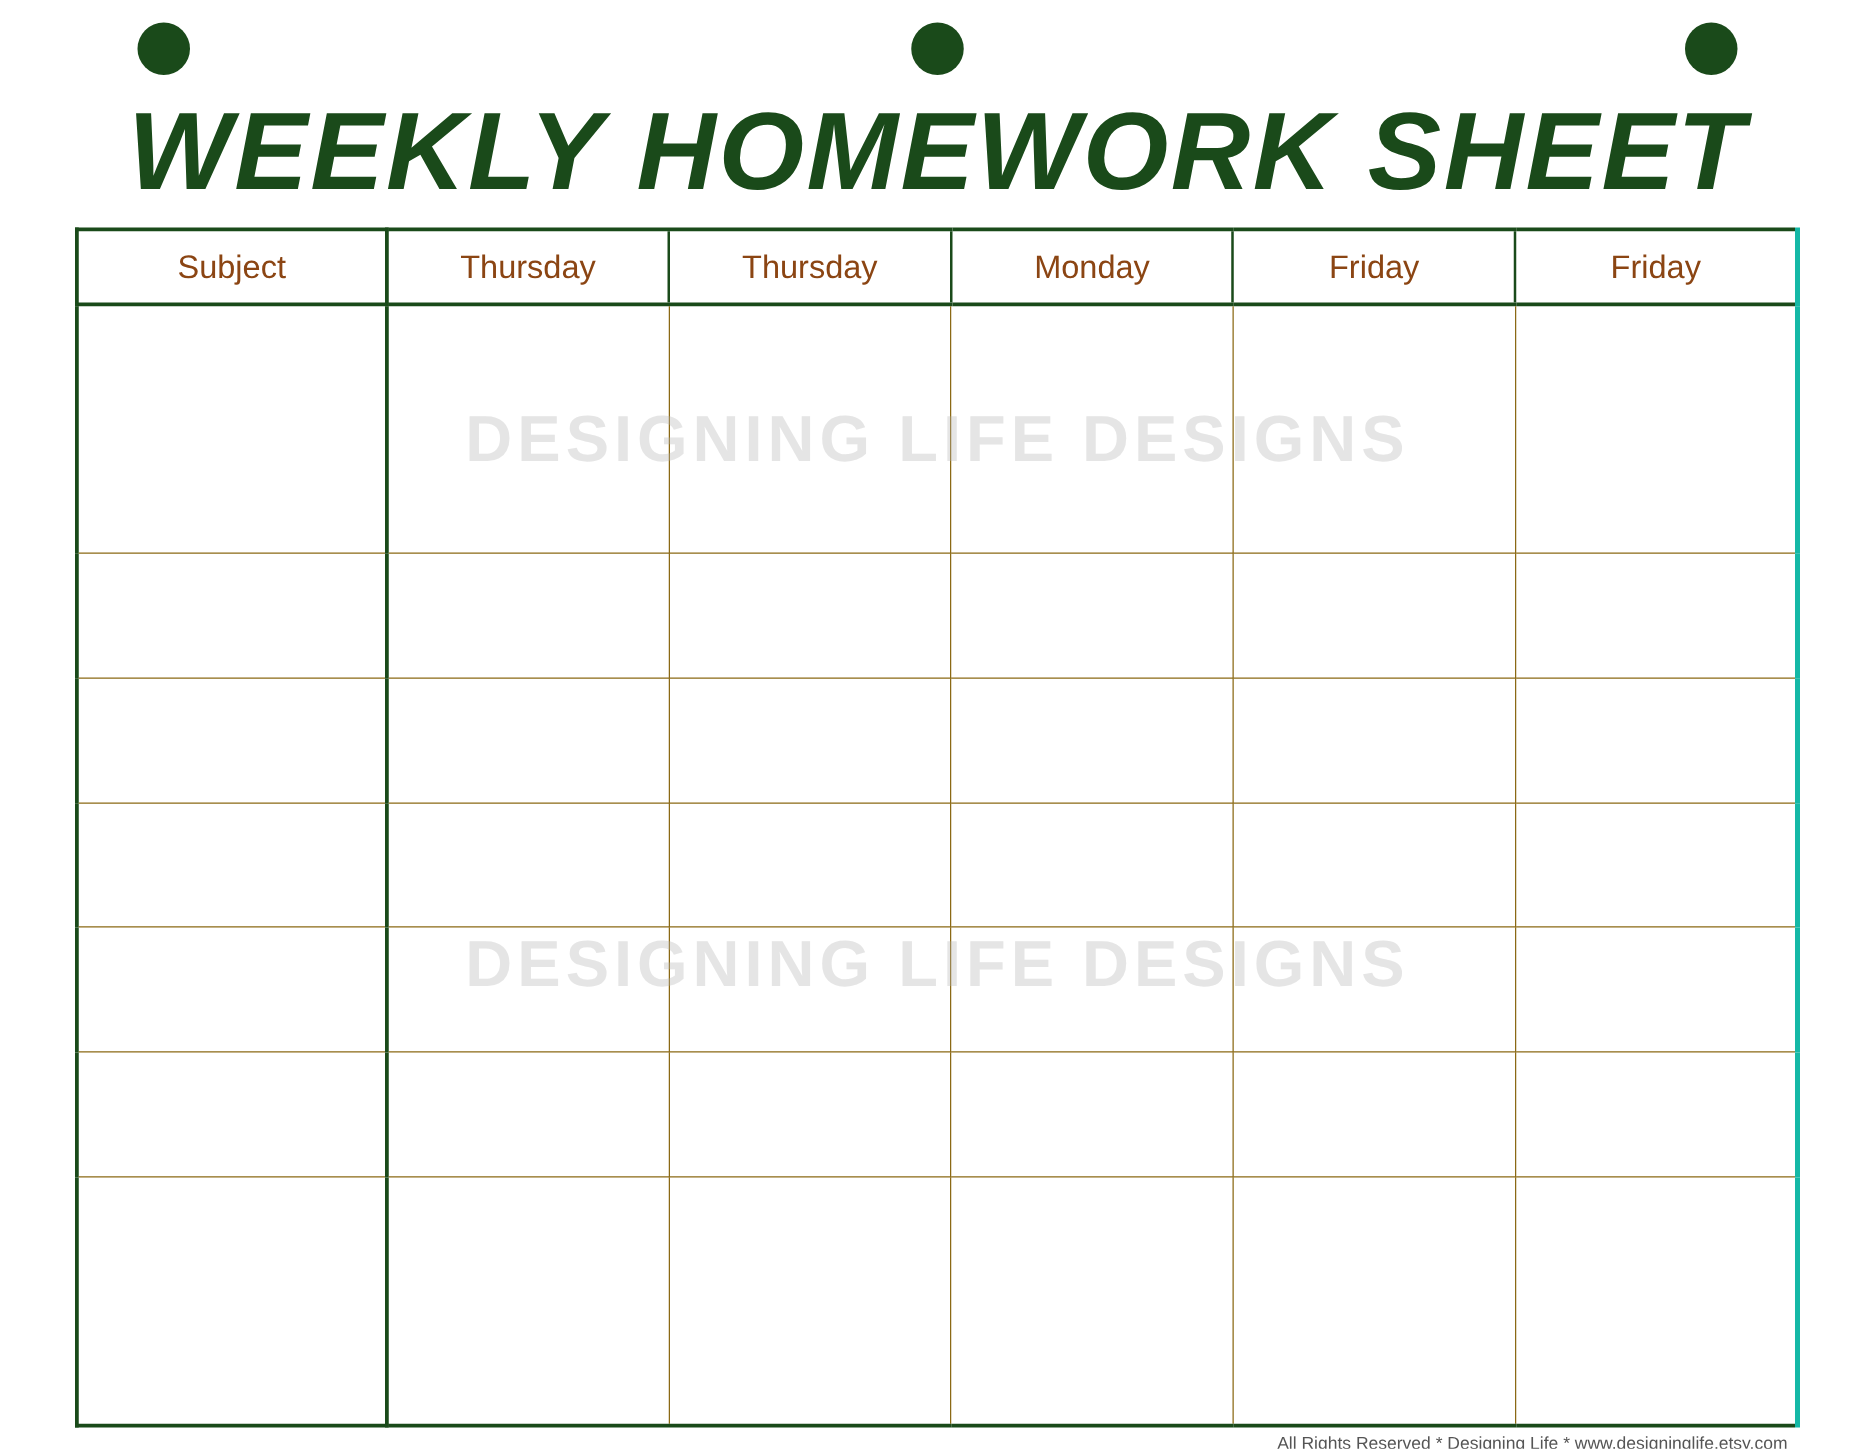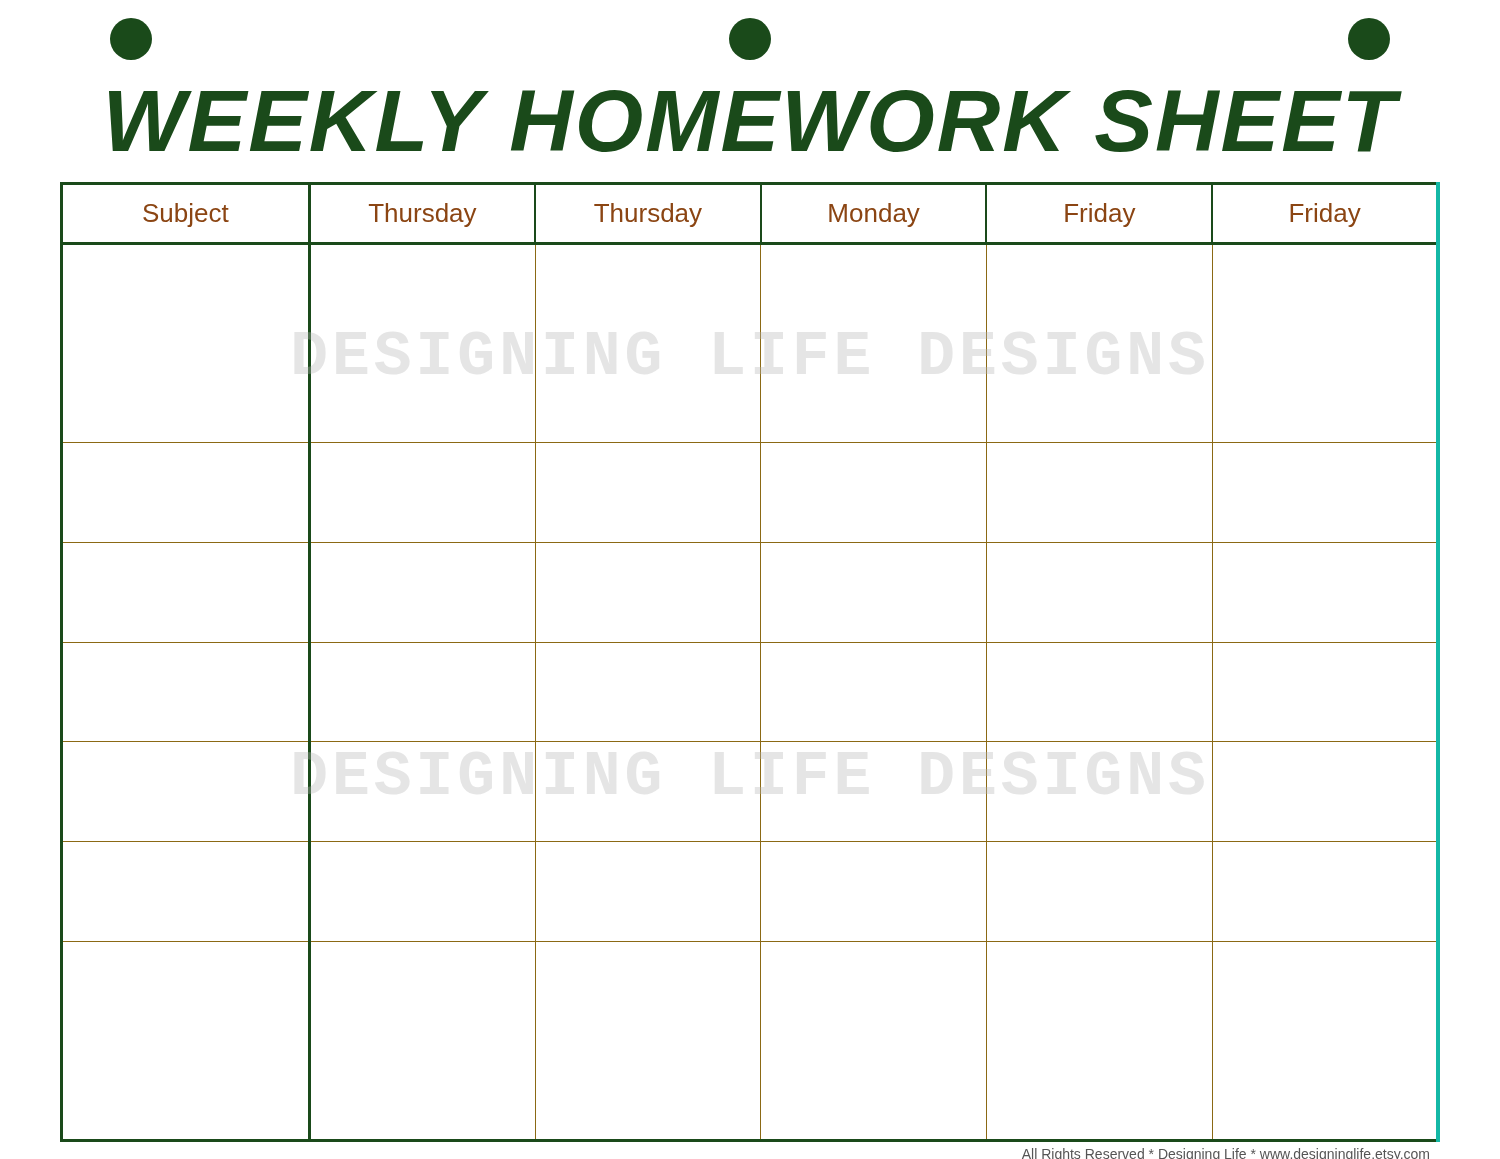--- a/index.html
+++ b/index.html
@@ -114,22 +114,22 @@
 
     
     .col-subject { width: 18%; }
     .col-day { width: 16.4%; }
 
     
     .watermark {
       position: absolute;
       width: 100%;
       text-align: center;
-      font-family: Liberation Mono, monospace;
-      font-size: 63px;
+      font-family: Liberation Sans, sans-serif;
+      font-size: 52px;
       font-weight: 900;
       color: rgba(180, 180, 180, 0.35);
       text-transform: uppercase;
       letter-spacing: 4px;
       pointer-events: none;
       white-space: nowrap;
     }
 
     .watermark-top {
       top: 140px;

